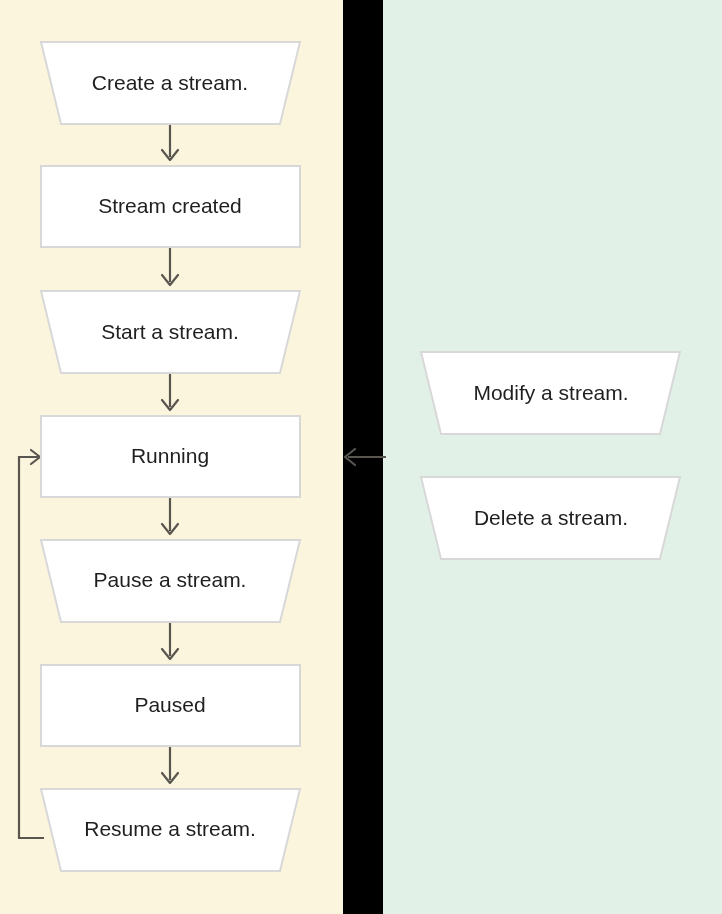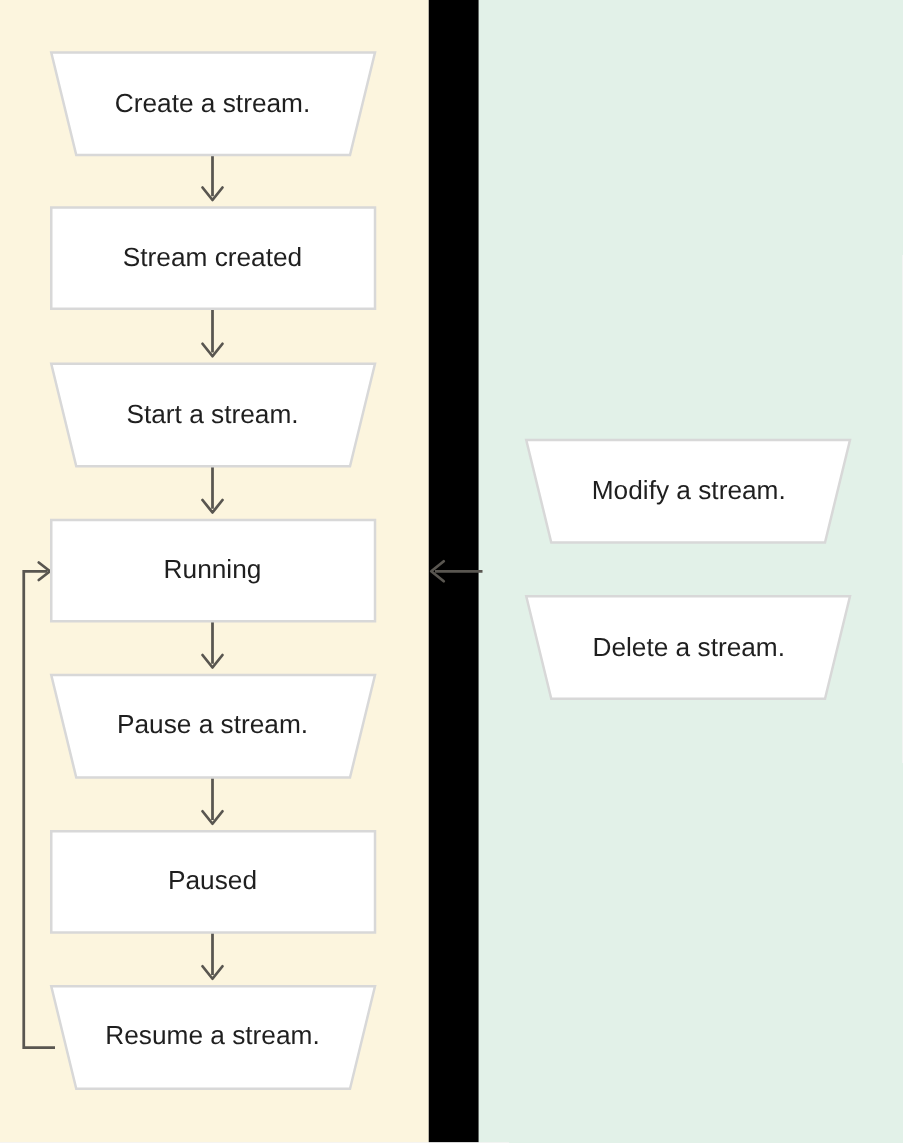--- a/index.html
+++ b/index.html
@@ -8,21 +8,21 @@
     background: #ffffff;
   }
   body {
     font-family: "Liberation Sans", sans-serif;
   }
   #stage {
     position: relative;
     width: 722px;
     height: 914px;
     overflow: hidden;
-    background: #e5e5e5;
+    background: #4d7c0f;
   }
   #stage svg {
     display: block;
     position: absolute;
     top: 0;
     left: 0;
   }
   .node-label {
     font-family: "Liberation Sans", sans-serif;
     font-size: 21px;

